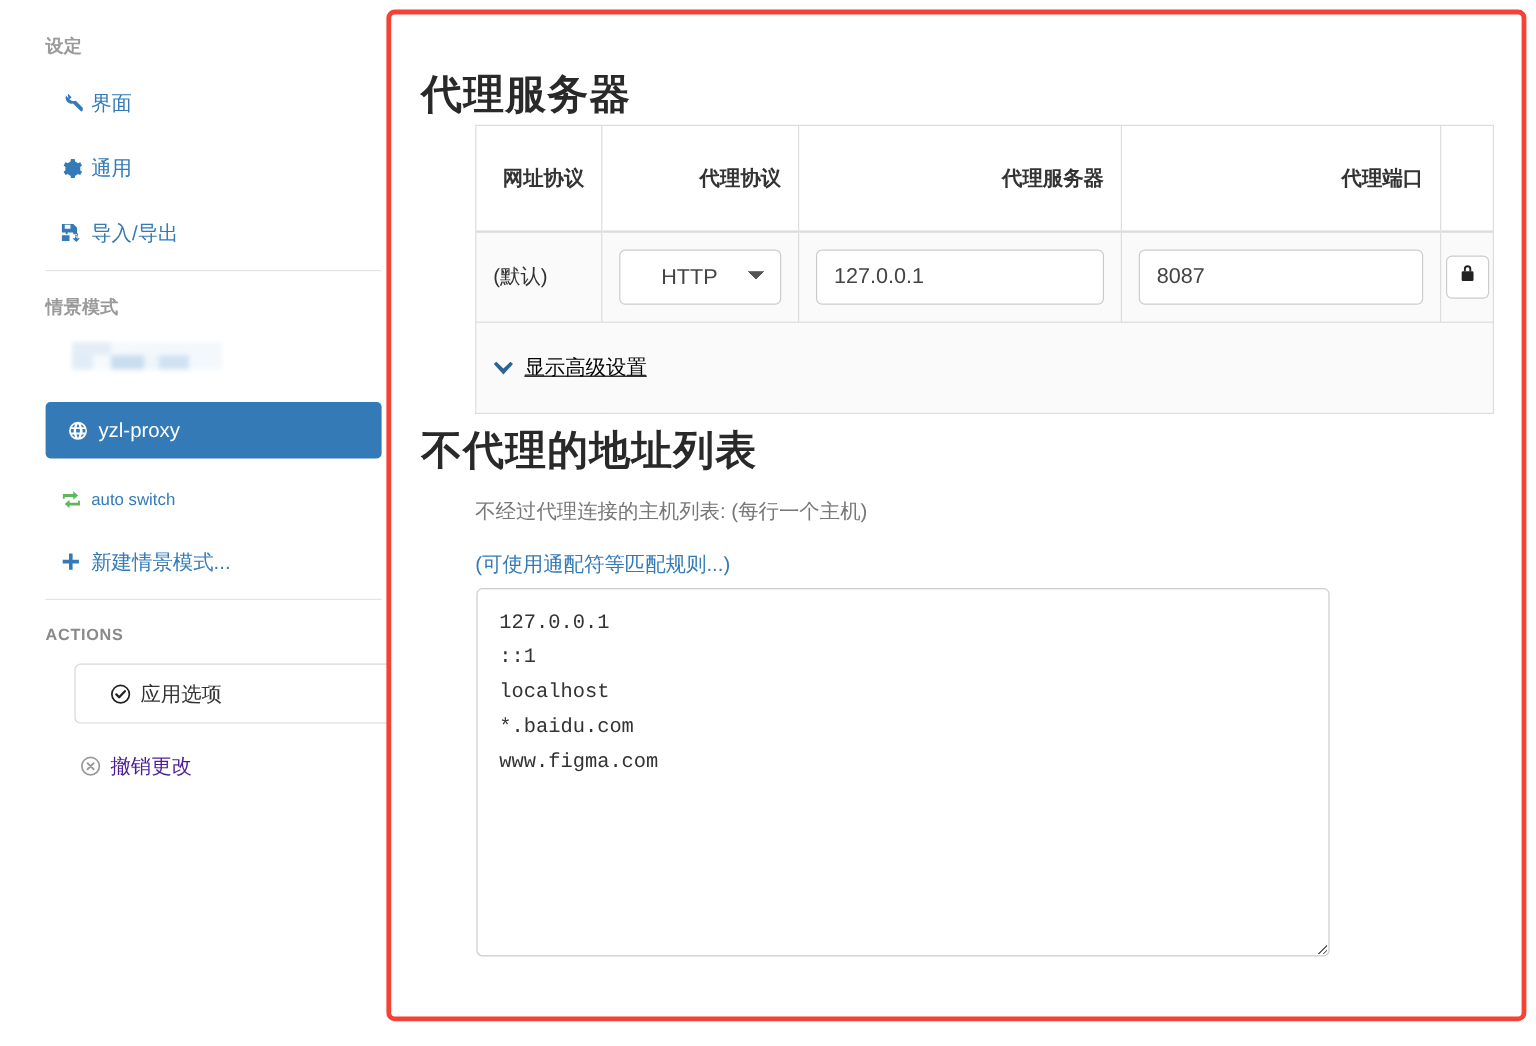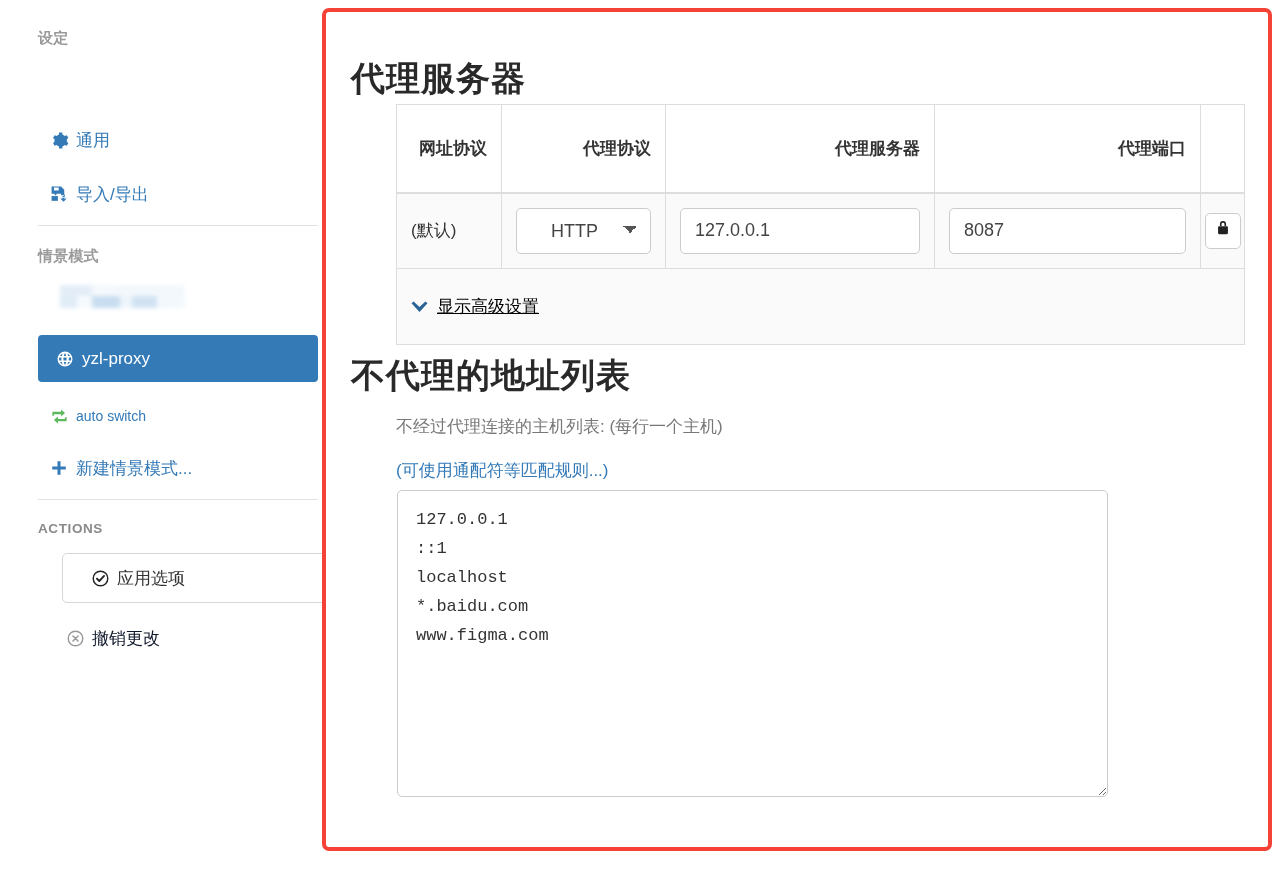--- a/index.html
+++ b/index.html
@@ -134,21 +134,21 @@
     left: 38px;
     top: 618px;
     width: 280px;
     height: 40px;
     display: flex;
     align-items: center;
     padding-left: 28px;
     box-sizing: border-box;
     cursor: pointer;
   }
-  #btn-revert .lbl { font-size: 17px; color: #0f172a; }
+  #btn-revert .lbl { font-size: 17px; color: #4c1d95; }
   #btn-revert .ico { color: #9a9a9a; width: 26px; display:inline-flex; align-items:center;}
 
   
   #highlight-frame {
     position: absolute;
     left: 322px;
     top: 8px;
     width: 950px;
     height: 843px;
     box-sizing: border-box;
@@ -313,20 +313,28 @@
     white-space: pre;
   }
 </style>
 </head>
 <body>
 
 <div id="sidebar">
 
   <div class="side-section-title" id="settings-title">设定</div>
 
+  <div class="nav-item" id="nav-interface">
+    <span class="ico">
+      <svg width="19" height="19" viewBox="0 0 24 24" fill="currentColor">
+          <path d="M21.7 18.6l-8-8a6 6 0 0 1-7.3-8L10 6.2 12.2 4 8.6.4a6 6 0 0 0 8 7.3l8 8a1.2 1.2 0 0 1 0 1.7l-1.2 1.2a1.2 1.2 0 0 1-1.7 0z" transform="translate(0,1)"></path>
+        </svg>
+    </span>
+    <span class="lbl">界面</span>
+  </div>
 
   <div class="nav-item" id="nav-general">
     <span class="ico">
       <svg width="19" height="19" viewBox="0 0 24 24" fill="currentColor">
           <path d="M12 8a4 4 0 1 0 0 8 4 4 0 0 0 0-8zm9.4 4c0-.6-.1-1.2-.2-1.7l2-1.6-2-3.4-2.4 1a7.6 7.6 0 0 0-2.9-1.7L15.5 2h-4l-.4 2.6a7.6 7.6 0 0 0-2.9 1.7l-2.4-1-2 3.4 2 1.6a8 8 0 0 0 0 3.4l-2 1.6 2 3.4 2.4-1a7.6 7.6 0 0 0 2.9 1.7l.4 2.6h4l.4-2.6a7.6 7.6 0 0 0 2.9-1.7l2.4 1 2-3.4-2-1.6c.1-.5.2-1.1.2-1.7z"></path>
         </svg>
     </span>
     <span class="lbl">通用</span>
   </div>
 

